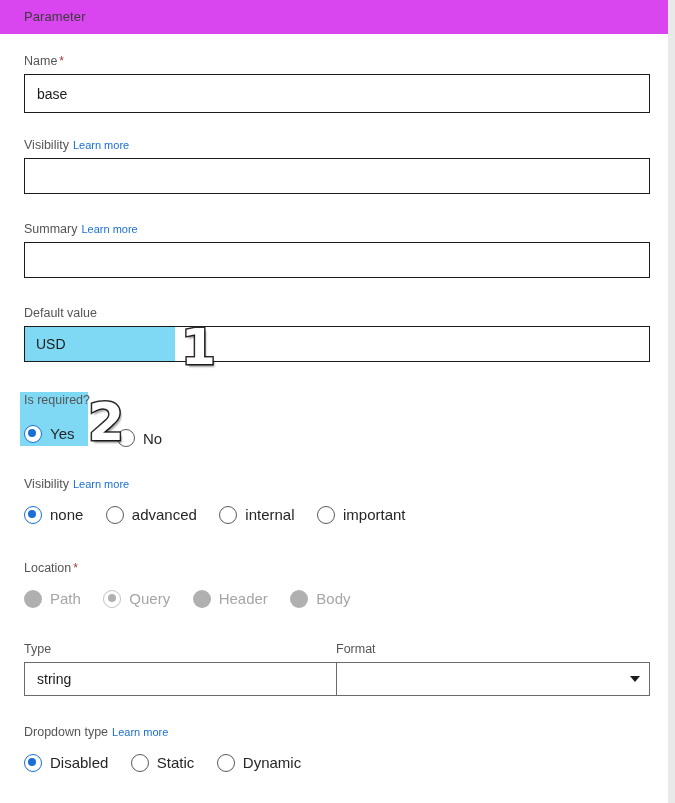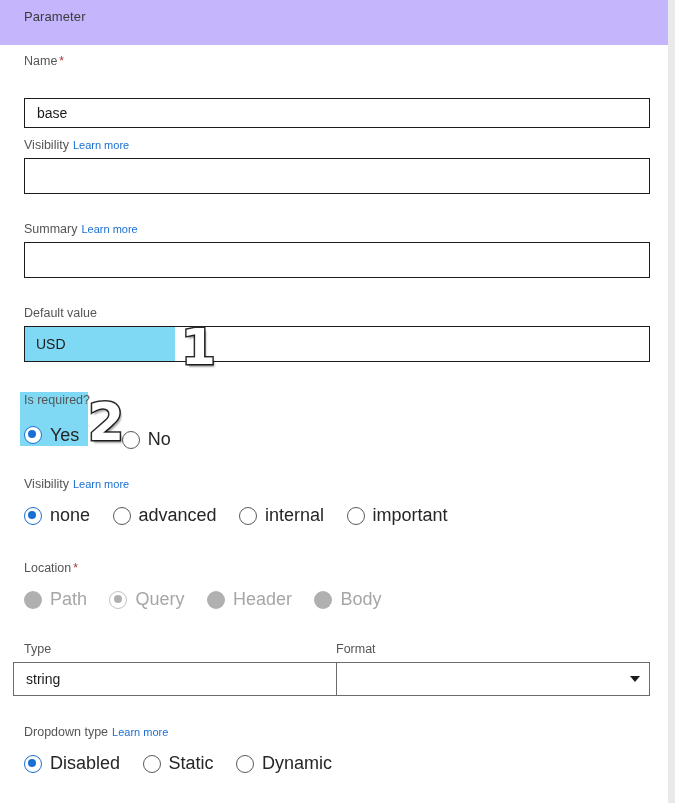--- a/index.html
+++ b/index.html
@@ -24,22 +24,22 @@
     background: #ffffff;
     box-sizing: border-box;
     border-right: 7px solid #e9e9e9;
   }
 
   
   .panel-header {
     position: absolute;
     left: 0; top: 0;
     width: 668px;
-    height: 45px;
-    background: #c4b5fd;
+    height: 34px;
+    background: #d946ef;
     box-sizing: border-box;
   }
   .panel-header-title {
     position: absolute;
     left: 24px;
     top: 9px;
     font-size: 13px;
     color: #3b3b3b;
     letter-spacing: .1px;
   }
@@ -98,21 +98,21 @@
   }
   .radio-item.checked .radio-dot::after {
     content: "";
     position: absolute;
     left: 3.4px; top: 3.4px;
     width: 8px; height: 8px;
     border-radius: 50%;
     background: #1a6fd4;
   }
   .radio-label {
-    font-size: 18px;
+    font-size: 15px;
     color: #262626;
     margin-left: 8px;
     white-space: nowrap;
   }
 
   
   .radio-item.disabled { cursor: default; }
   .radio-item.disabled .radio-dot {
     border: none;
     background: #b0b0b0;
@@ -188,21 +188,21 @@
 
 <div id="page">
 
   <div class="panel-header">
     <div class="panel-header-title">Parameter</div>
   </div>
 
   <div class="field-label" style="left:24px; top:54px;">
     <span>Name</span><span class="req-star">*</span>
   </div>
-  <input class="text-input" type="text" style="left: 24px; top: 74px; width: 626px; height: 30px; margin-top: 24px;" value="base">
+  <input class="text-input" type="text" style="left: 24px; top: 74px; width: 626px; height: 39px;" value="base">
 
   <div class="field-label" style="left:24px; top:138px;">
     <span>Visibility</span><span class="learn-more">Learn more</span>
   </div>
   <input class="text-input" type="text" style="left: 24px; top: 158px; width: 626px; height: 36px;" value="">
 
   <div class="field-label" style="left:24px; top:222px;">
     <span>Summary</span><span class="learn-more">Learn more</span>
   </div>
   <input class="text-input" type="text" style="left: 24px; top: 242px; width: 626px; height: 36px;" value="">
@@ -264,21 +264,21 @@
       <span class="radio-dot"></span>
       <span class="radio-label">Header</span>
     </span>
     <span class="radio-item disabled">
       <span class="radio-dot"></span>
       <span class="radio-label">Body</span>
     </span>
   </div>
 
   <div class="field-label" style="left:24px; top:642px;">Type</div>
-  <div class="select-box" style="left:13px; top:662px; width:346px; height:34px;">
+  <div class="select-box" style="left:24px; top:662px; width:346px; height:34px;">
     <span class="select-value">string</span>
     <span class="select-arrow"></span>
   </div>
 
   <div class="field-label" style="left:336px; top:642px;">Format</div>
   <div class="select-box" style="left:336px; top:662px; width:314px; height:34px;">
     <span class="select-value"></span>
     <span class="select-arrow"></span>
   </div>
 

